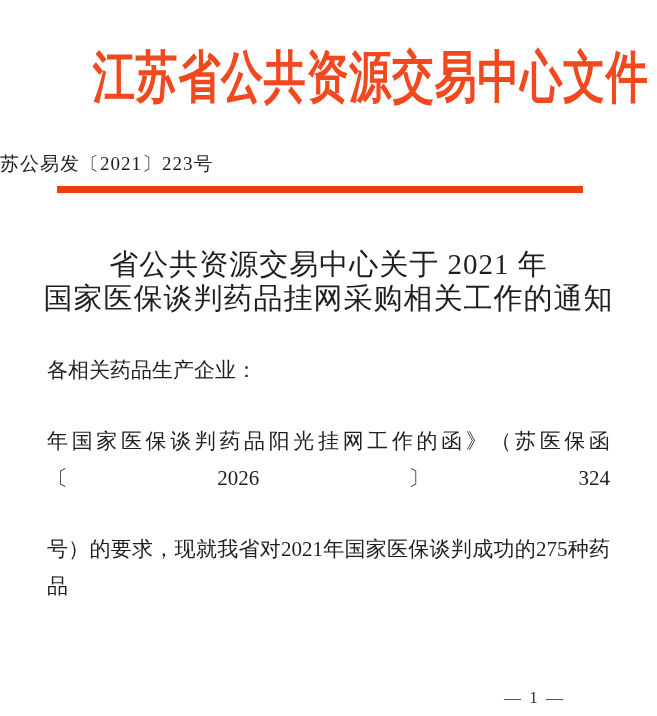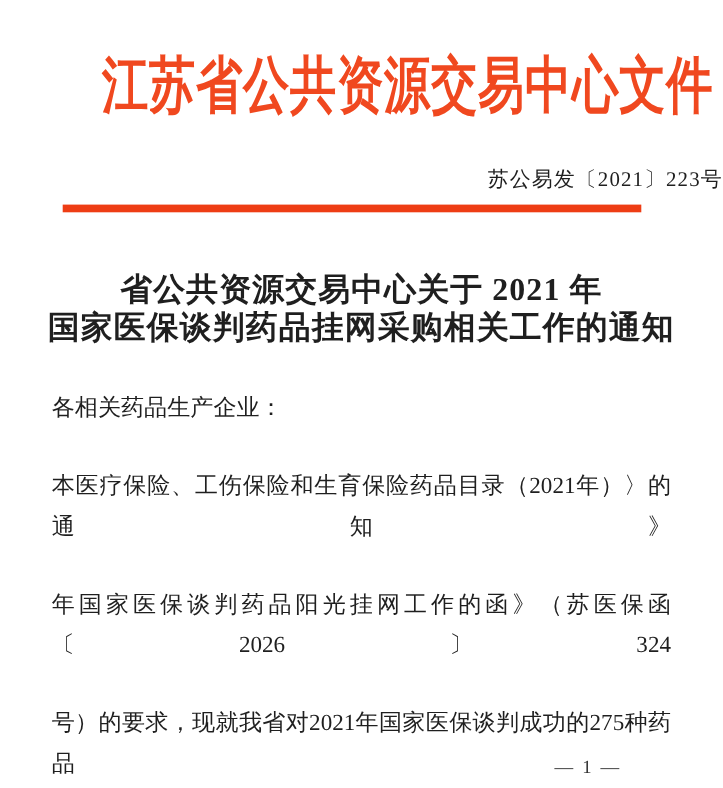--- a/index.html
+++ b/index.html
@@ -27,35 +27,35 @@
     line-height: 60px;
   }
   .header-title .squeeze {
     display: inline-block;
     transform: scaleX(0.75);
     transform-origin: center;
     letter-spacing: 1px;
   }
   .doc-number {
     margin-top: 45px;
-    text-align: right;
+    text-align: left;
     font-size: 19px;
     line-height: 24px;
     letter-spacing: 1px;
   }
   .red-line {
     width: 526px;
     height: 7px;
     margin: 10px 0 0 57px;
     background: var(--divider-red, #ee3d14);
   }
   .doc-title {
     margin-top: 54px;
     text-align: center;
-    font-weight: bold;
+    font-weight: normal;
     font-size: 29px;
     line-height: 34px;
     letter-spacing: 1px;
   }
   .body-block {
     margin: 37px 47px 0 47px;
     font-size: 21px;
     line-height: 37px;
   }
   .line {
@@ -93,21 +93,20 @@
 
   <div class="red-line"></div>
 
   <div class="doc-title">
     <div>省公共资源交易中心关于 2021 年</div>
     <div>国家医保谈判药品挂网采购相关工作的通知</div>
   </div>
 
   <div class="body-block">
     <div class="line">各相关药品生产企业：</div>
-    <div class="line justify">本医疗保险、工伤保险和生育保险药品目录（2021年）〉的通知》</div>
     <div class="line justify">年国家医保谈判药品阳光挂网工作的函》（苏医保函〔2026〕324</div>
     <div class="line justify">号）的要求，现就我省对2021年国家医保谈判成功的275种药品</div>
 
   </div>
 
   <div class="footer-page-number">— 1 —</div>
 
 </div>
 
 </body></html>

